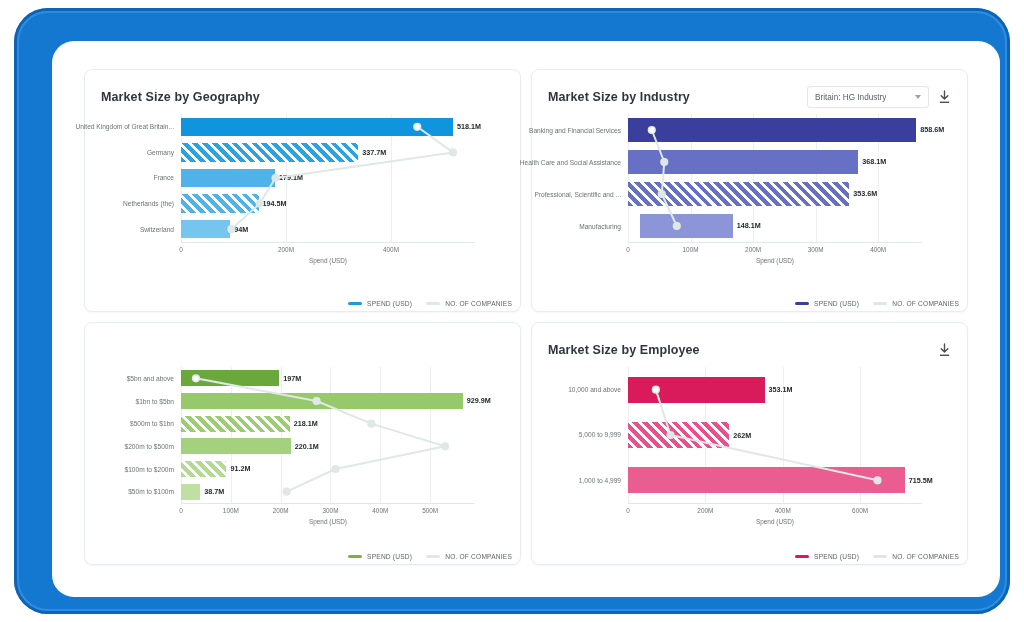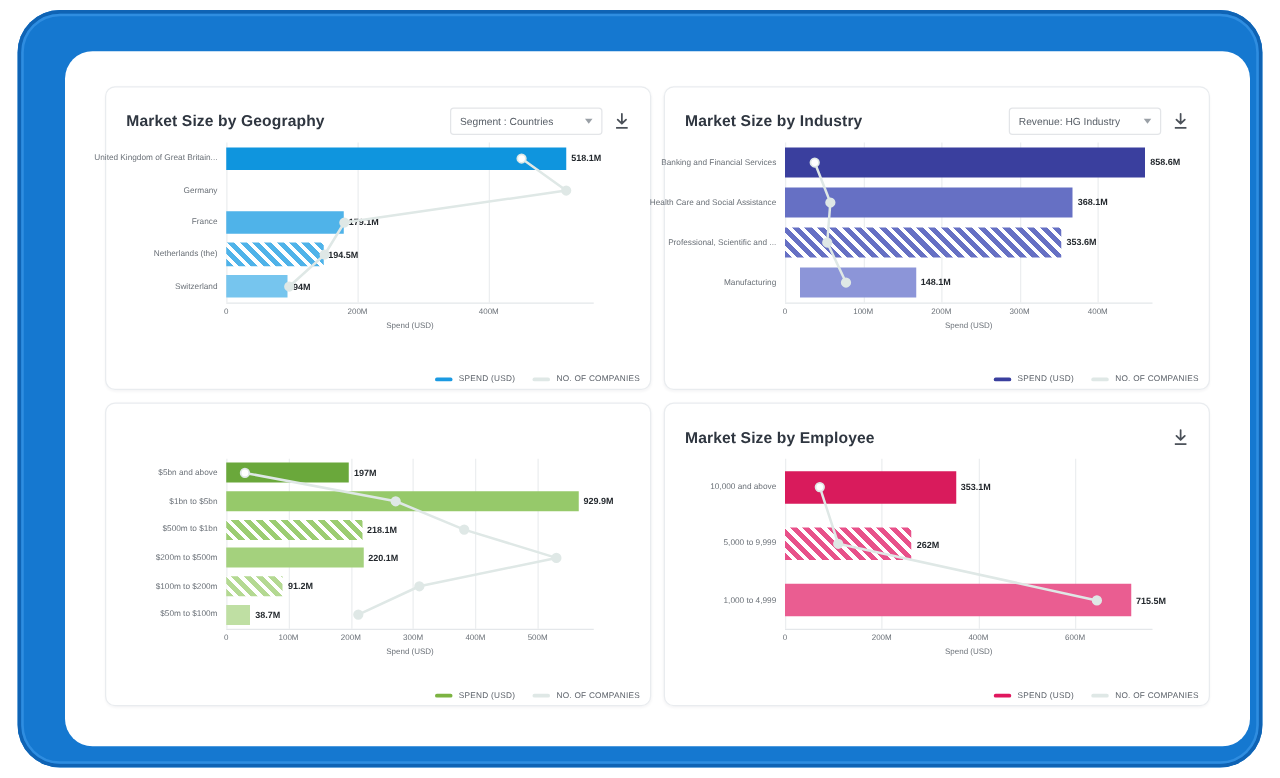--- a/index.html
+++ b/index.html
@@ -188,50 +188,42 @@
 </style>
 </head>
 <body>
 
 <div id="frame">
   <div id="page">
     <div id="grid">
         <div class="card">
           <div class="card-head">
             <div class="card-title">Market Size by Geography</div>
-            <div class="head-right">
-              <div class="segment-select">
-                <span class="segment-label">Segment : Countries</span>
-                <span class="caret"></span>
-              </div>
-              <span style="display: flex; align-items: center; cursor: pointer;">
-                <svg viewBox="0 0 14 16" class="dl-icon">
-                  <path d="M7 1 L7 9 M3.4 6 L7 9.6 L10.6 6" stroke="#4a5058" stroke-width="1.5" fill="none" stroke-linecap="round" stroke-linejoin="round"></path>
-                  <rect x="2" y="12.4" width="10" height="1.5" fill="#4a5058"></rect>
-                </svg>
-              </span>
-            </div>
           </div>
           <div class="plot">
             <div class="cat-labels" style="width: 96px; height: 128px;">
               <div class="cat-label">United Kingdom of Great Britain...</div>
               <div class="cat-label">Germany</div>
               <div class="cat-label">France</div>
               <div class="cat-label">Netherlands (the)</div>
               <div class="cat-label">Switzerland</div>
             </div>
             <div class="bars-area" style="left: 96px; width: 294px; height: 128px;">
               <div class="gridlines">
                 <div class="gridline" style="left: 0px;"></div>
                 <div class="gridline" style="left: 105px;"></div>
                 <div class="gridline" style="left: 210px;"></div>
               </div>
               <div class="bar-row" style="top: 3.584px; height: 18.432px; left: 0px;">
                 <div class="bar" style="width: 272.002px; background: rgb(15, 149, 222);"></div>
                 <span class="bar-value">518.1M</span>
+              </div>
+              <div class="bar-row" style="top: 29.184px; height: 18.432px; left: 0px;">
+                <div class="bar" style="width: 177.292px; background: repeating-linear-gradient(45deg, rgb(41, 163, 228) 0px, rgb(41, 163, 228) 4px, rgba(255, 255, 255, 0.62) 4px, rgba(255, 255, 255, 0.62) 7px);"></div>
+                <span class="bar-value">337.7M</span>
               </div>
               <div class="bar-row" style="top: 54.784px; height: 18.432px; left: 0px;">
                 <div class="bar" style="width: 94.0275px; background: rgb(79, 179, 233);"></div>
                 <span class="bar-value">179.1M</span>
               </div>
               <div class="bar-row" style="top: 80.384px; height: 18.432px; left: 0px;">
                 <div class="bar" style="width: 77.5425px; background: repeating-linear-gradient(45deg, rgb(79, 179, 233) 0px, rgb(79, 179, 233) 4px, rgba(255, 255, 255, 0.62) 4px, rgba(255, 255, 255, 0.62) 7px);"></div>
                 <span class="bar-value">194.5M</span>
               </div>
               <div class="bar-row" style="top: 105.984px; height: 18.432px; left: 0px;">
@@ -262,21 +254,21 @@
               <span class="legend-swatch" style="background: rgb(223, 232, 230);"></span>
               <span class="legend-text">NO. OF COMPANIES</span>
             </div>
           </div>
         </div>
         <div class="card">
           <div class="card-head">
             <div class="card-title">Market Size by Industry</div>
             <div class="head-right">
               <div class="segment-select">
-                <span class="segment-label">Revenue: HG Industry</span>
+                <span class="segment-label">Britain: HG Industry</span>
                 <span class="caret"></span>
               </div>
               <span style="display: flex; align-items: center; cursor: pointer;">
                 <svg viewBox="0 0 14 16" class="dl-icon">
                   <path d="M7 1 L7 9 M3.4 6 L7 9.6 L10.6 6" stroke="#4a5058" stroke-width="1.5" fill="none" stroke-linecap="round" stroke-linejoin="round"></path>
                   <rect x="2" y="12.4" width="10" height="1.5" fill="#4a5058"></rect>
                 </svg>
               </span>
             </div>
           </div>

